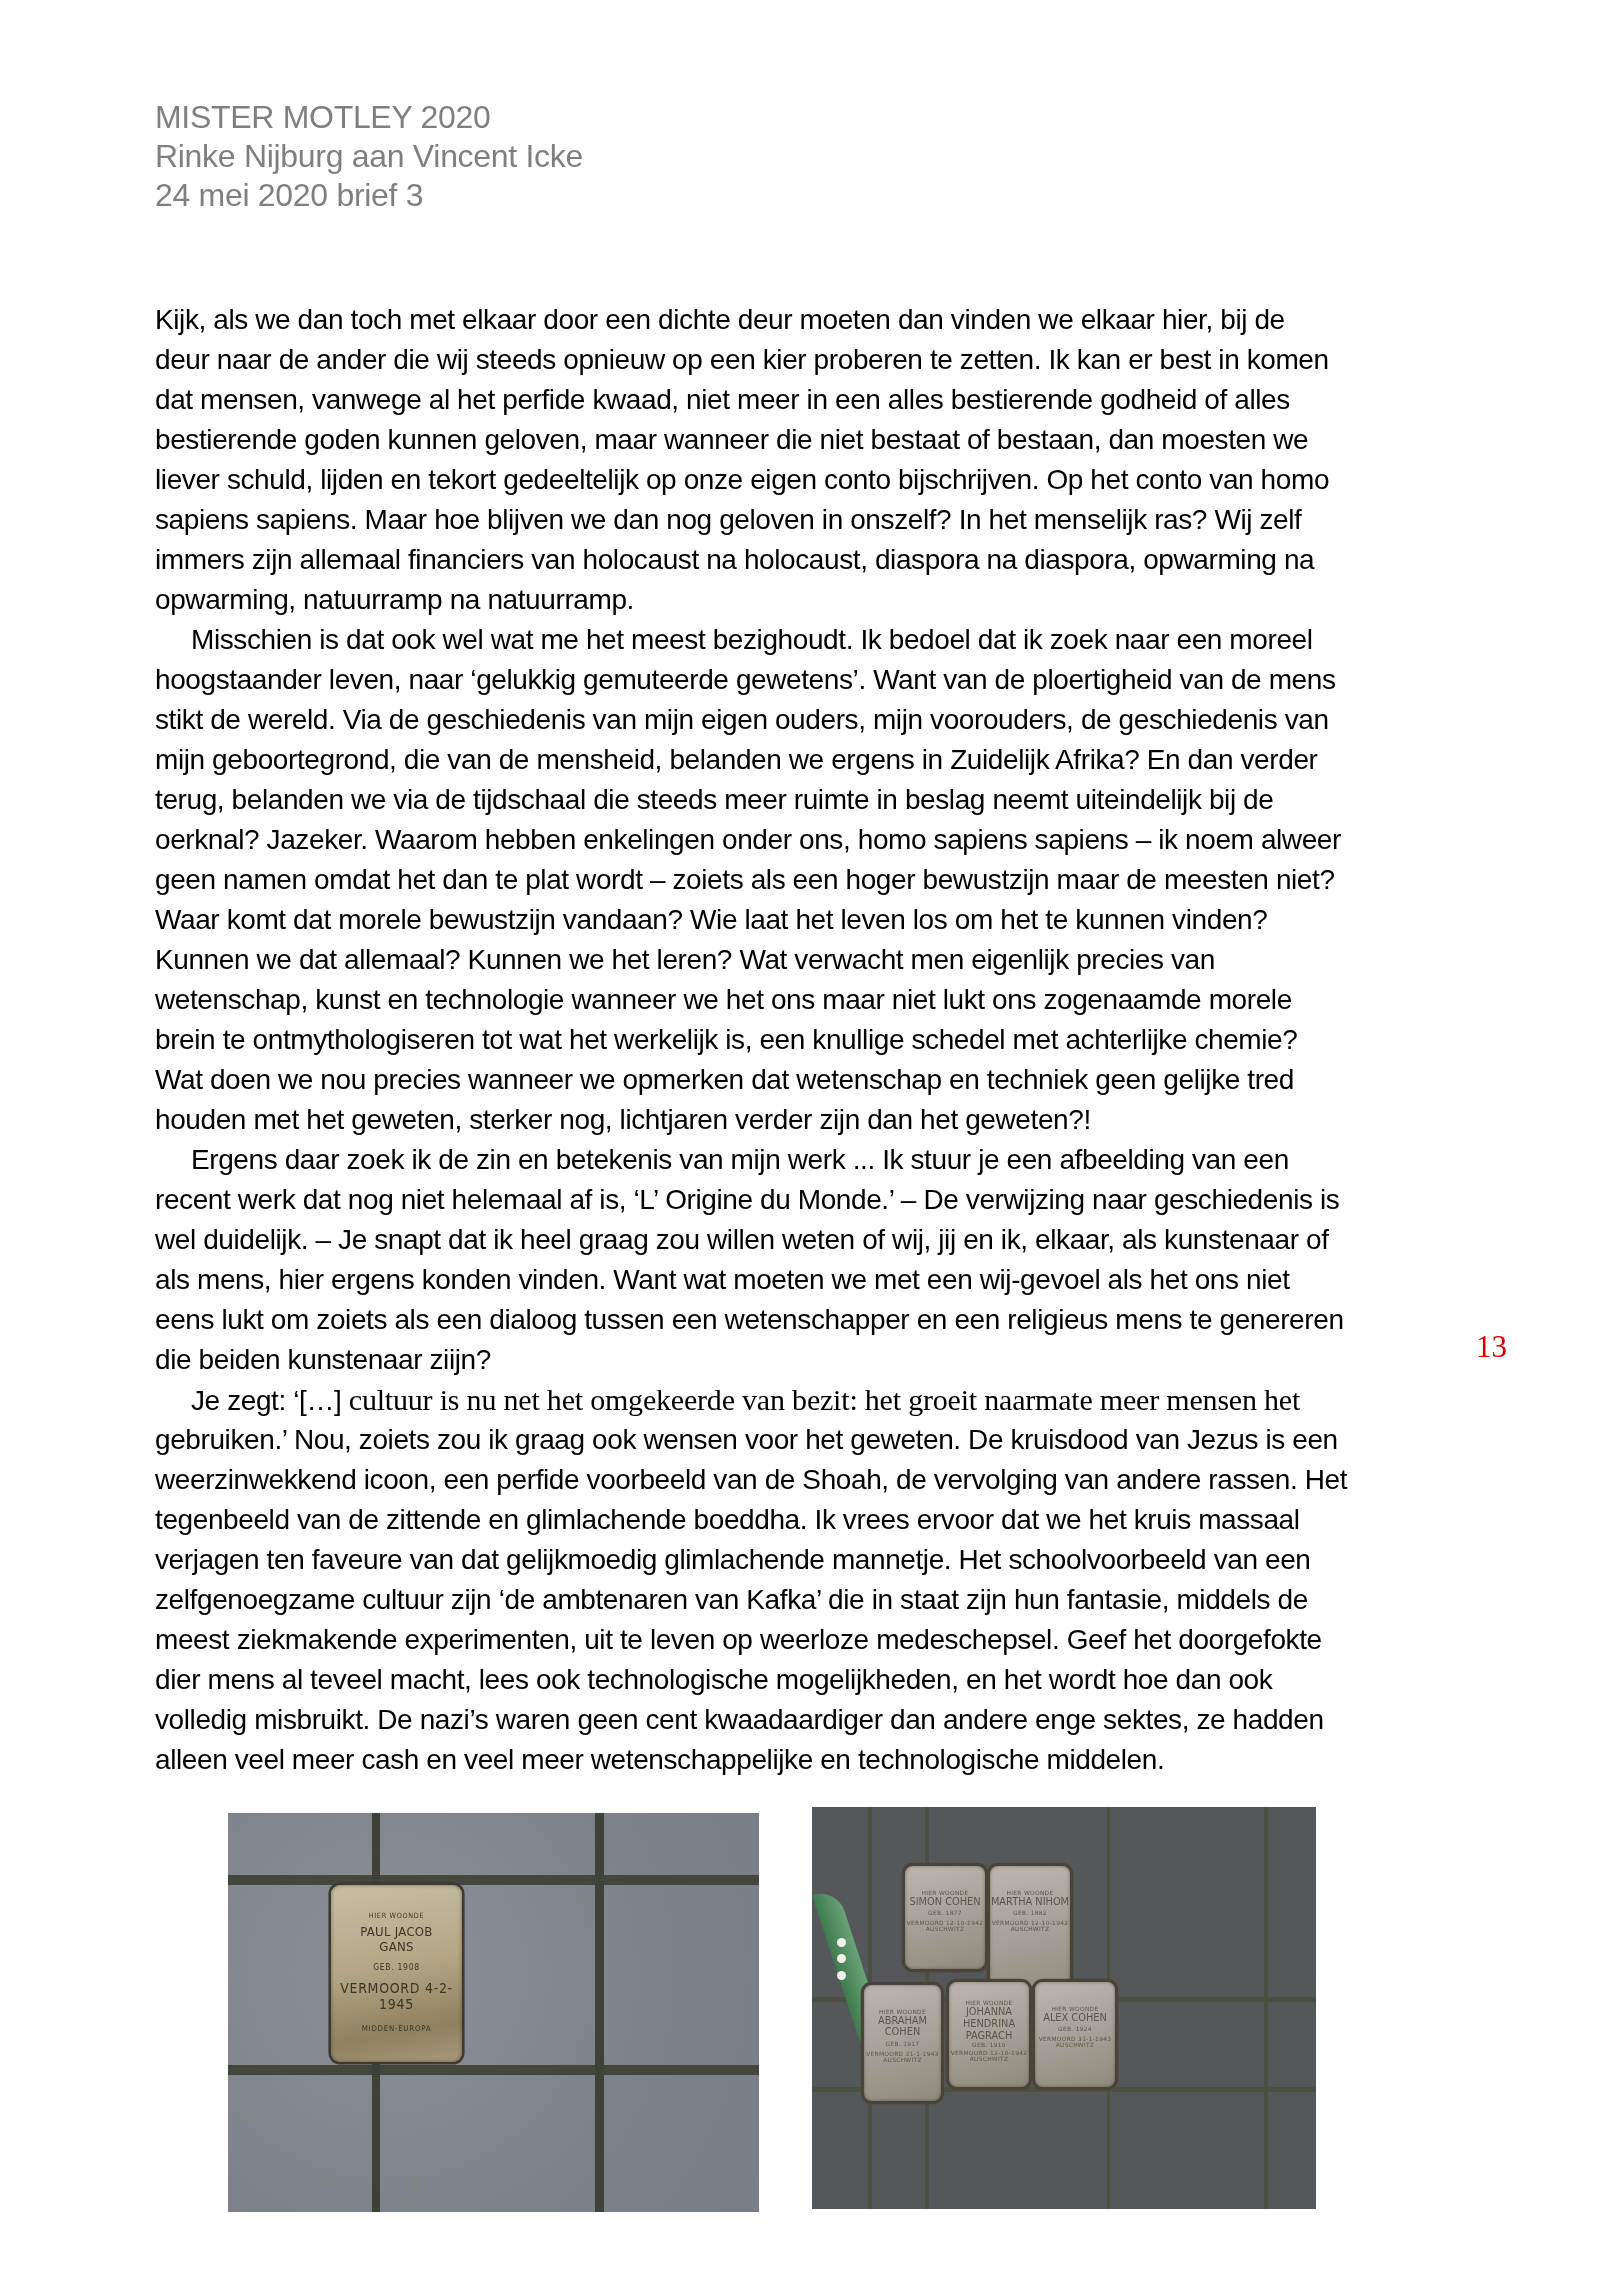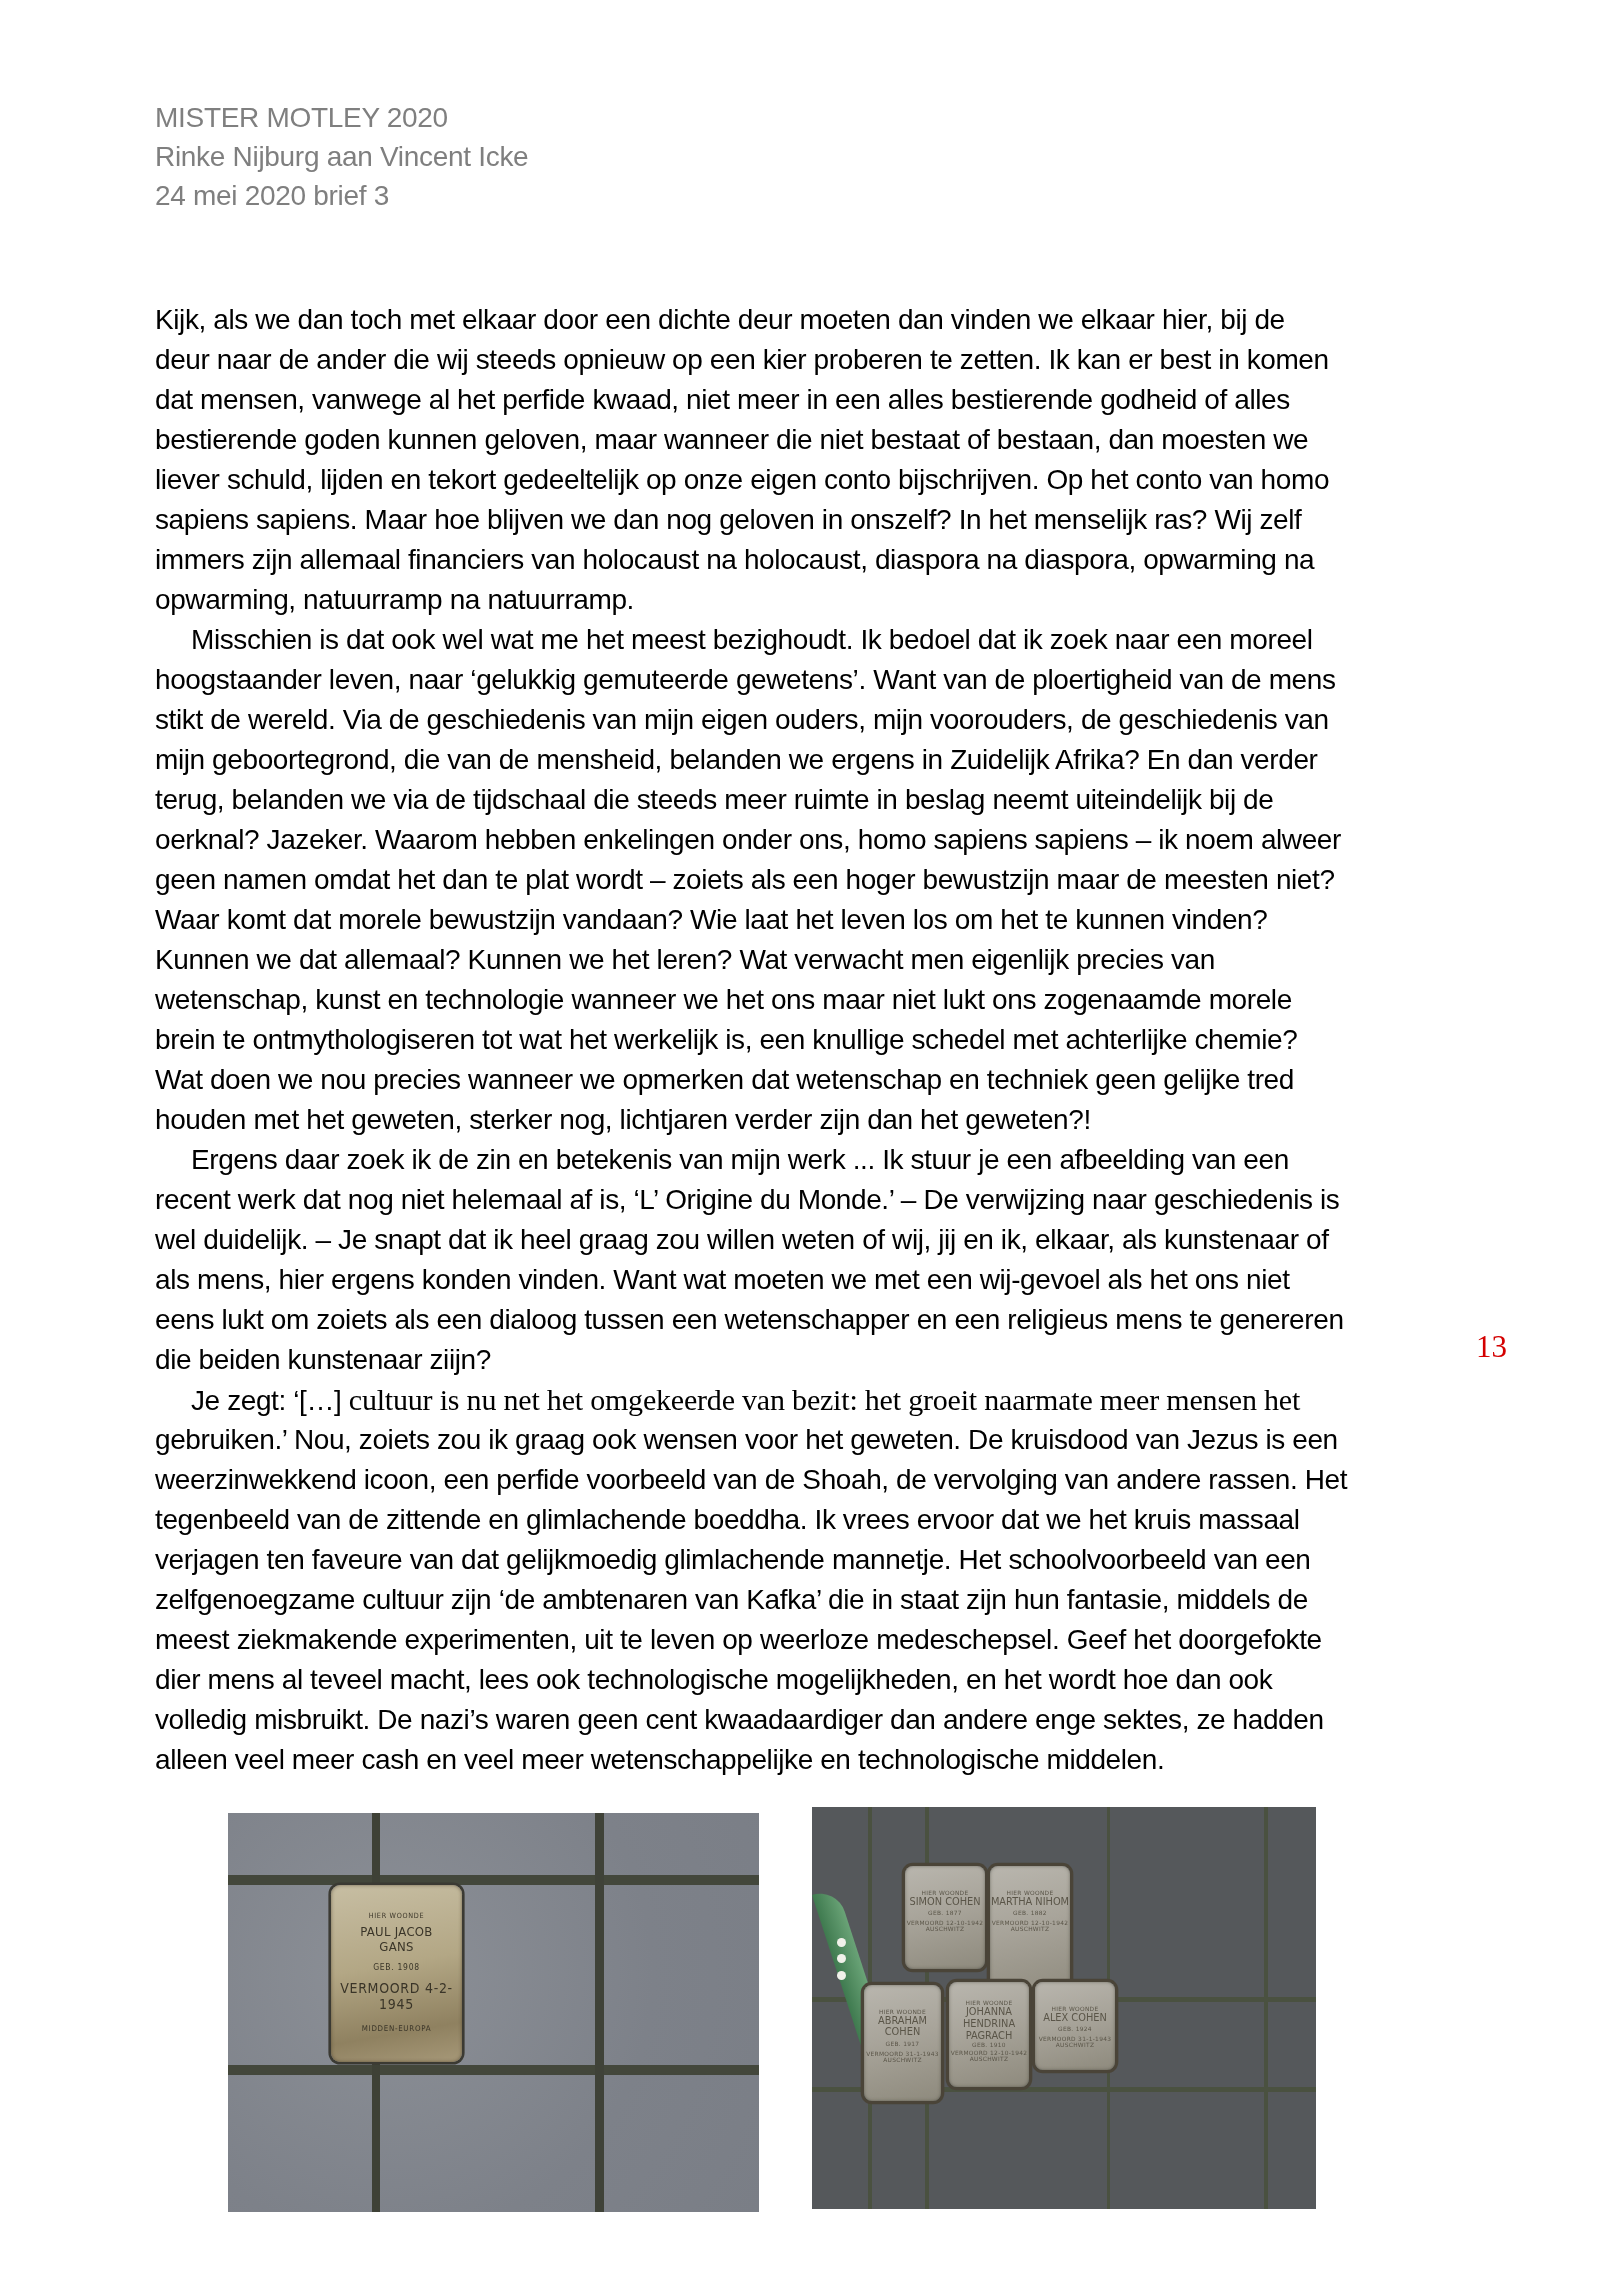--- a/index.html
+++ b/index.html
@@ -1,19 +1,19 @@
 <!DOCTYPE html>
 <html style="font-size:10.5px"><head>
 <meta charset="utf-8">
 <style>
   html, body { margin: 0; padding: 0; background: #ffffff; }
   body { width: 1623px; height: 2295px; position: relative; overflow: hidden;
          font-family: "Liberation Sans", "DejaVu Sans", sans-serif; }
   .header { position: absolute; left: 155px; top: 98px; color: #7f7f7f;
-            font-size: 28px; line-height: 39px; letter-spacing: -0.3px; }
+            font-size: 32px; line-height: 39px; letter-spacing: -0.3px; }
   .header div { white-space: nowrap; }
   .body { position: absolute; left: 155px; top: 300px; width: 1335px; color: #000000;
           font-size: 28px; line-height: 40px; letter-spacing: -0.4px; }
   .line { white-space: nowrap; display: block; height: 40px; }
   .indent { padding-left: 36px; }
   .serif { font-family: "Liberation Serif", "DejaVu Serif", serif; font-size: 30px; letter-spacing: -0.2px; }
   .page-num { position: absolute; left: 1476px; top: 1329px; color: #d40000;
               font-family: "Liberation Serif", "DejaVu Serif", serif; font-size: 31px; }
   .photo { position: absolute; overflow: hidden; }
   .photo1 { left: 228px; top: 1813px; width: 531px; height: 399px;
@@ -133,21 +133,21 @@
     <div class="small">AUSCHWITZ</div>
   </div>
   <div class="stone2" style="left:137px; top:175px; width:80px; height:105px;">
     <div class="small" style="margin-top:18.3px;">HIER WOONDE</div>
     <div class="big">JOHANNA HENDRINA</div>
     <div class="big">PAGRACH</div>
     <div class="small">GEB. 1910</div>
     <div class="small" style="margin-top:2.6px;">VERMOORD 12-10-1942</div>
     <div class="small">AUSCHWITZ</div>
   </div>
-  <div class="stone2" style="left:223px; top:175px; width:80px; height:88px;">
+  <div class="stone2" style="left:223px; top:175px; width:80px; height:105px;">
     <div class="small" style="margin-top:23.6px;">HIER WOONDE</div>
     <div class="big">ALEX COHEN</div>
     <div class="small" style="margin-top:2.6px;">GEB. 1924</div>
     <div class="small" style="margin-top:3.9px;">VERMOORD 31-1-1943</div>
     <div class="small">AUSCHWITZ</div>
   </div>
 </div>
 
 
 </body></html>

